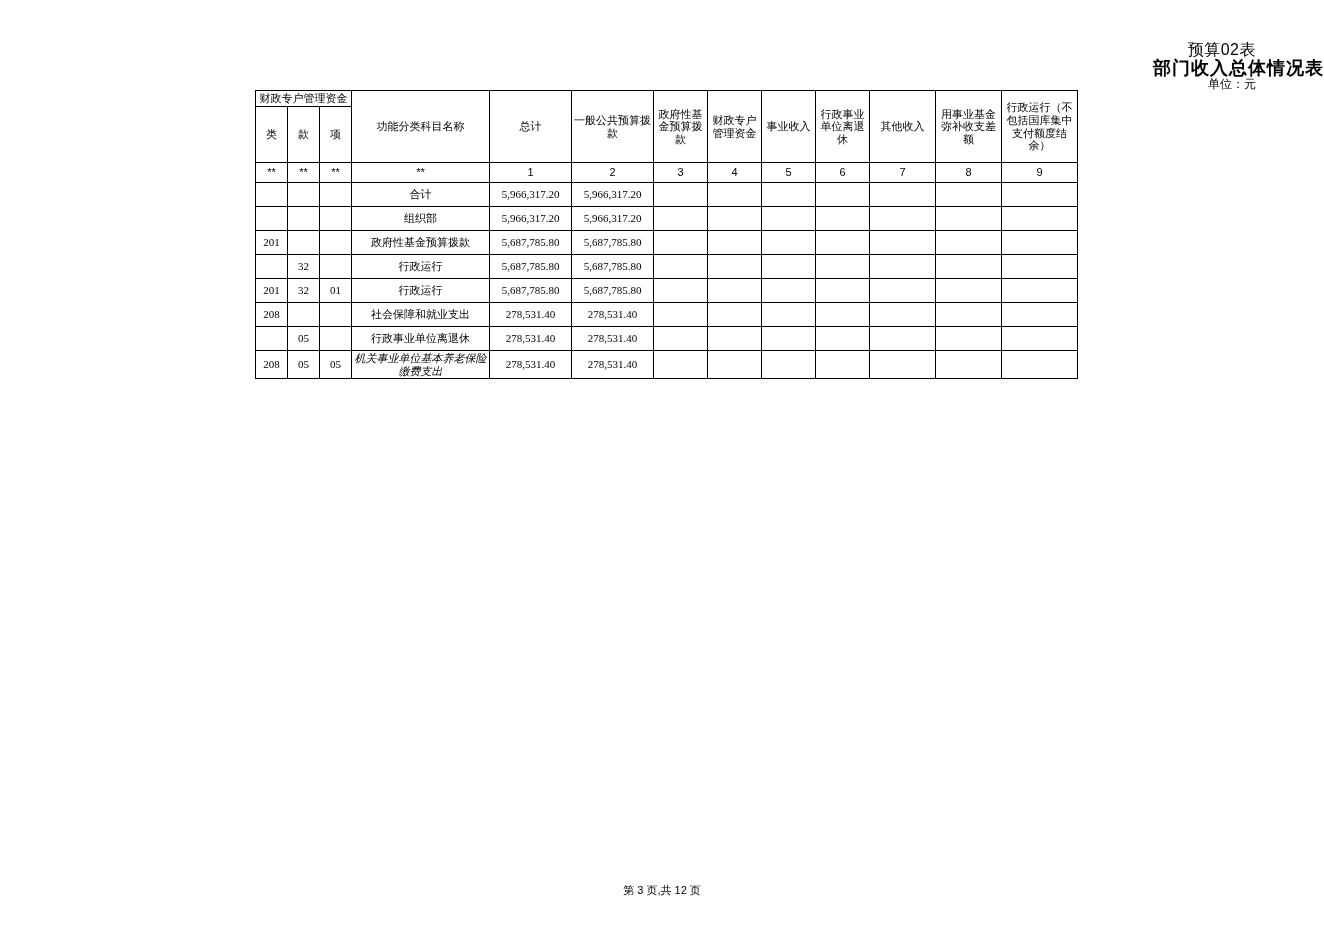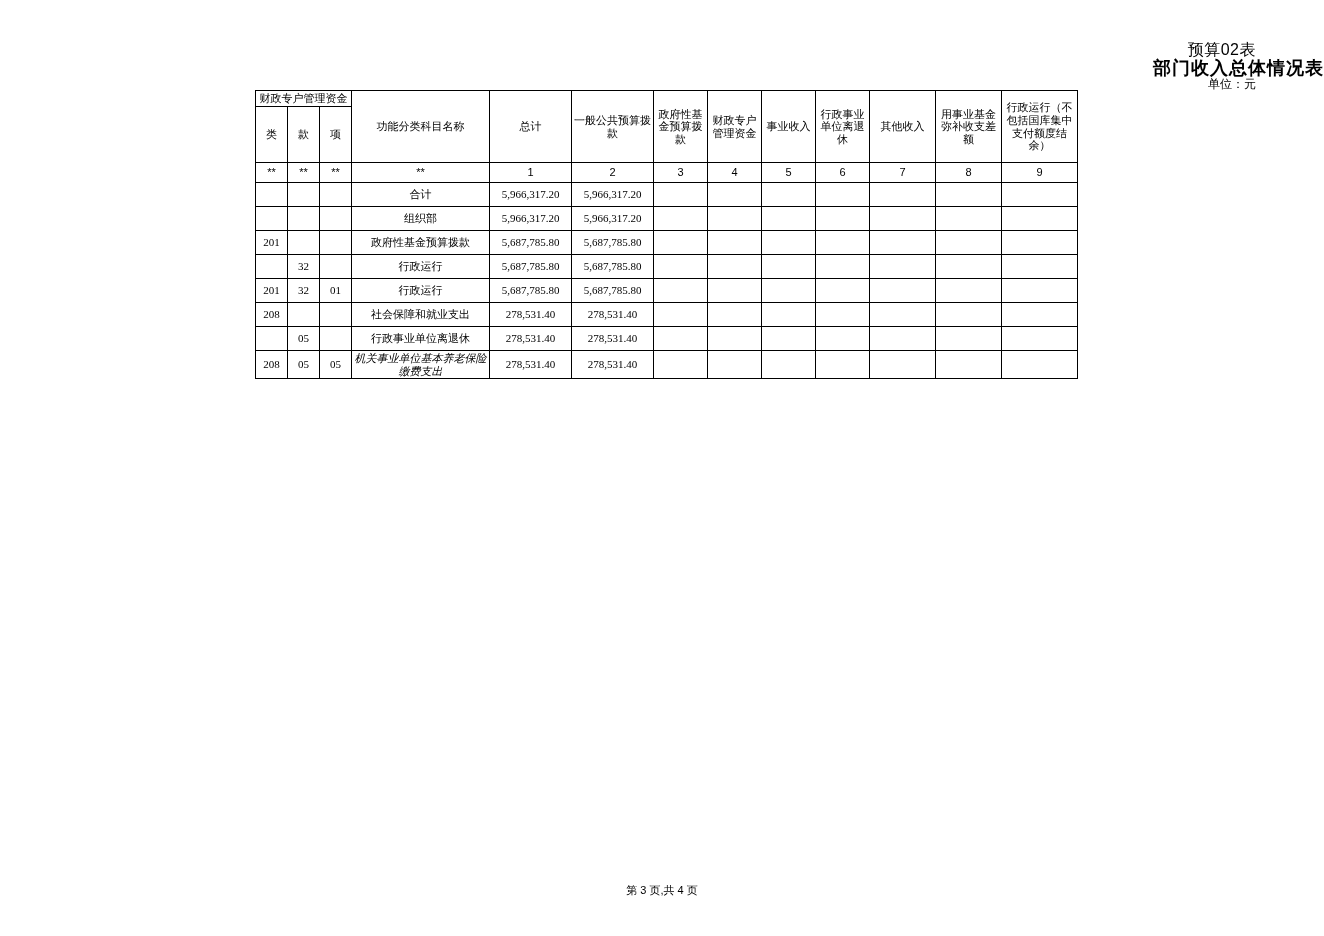--- a/index.html
+++ b/index.html
@@ -293,15 +293,15 @@
         <td class="money"></td>
         <td class="money"></td>
         <td class="money"></td>
         <td class="money"></td>
         <td class="money"></td>
         <td class="money"></td>
       </tr>
     </tbody>
   </table>
 
-  <div class="footer">第 3 页,共 4 页</div>
+  <div class="footer">第 3 页,共 12 页</div>
 
 </div>
 
 </body></html>

